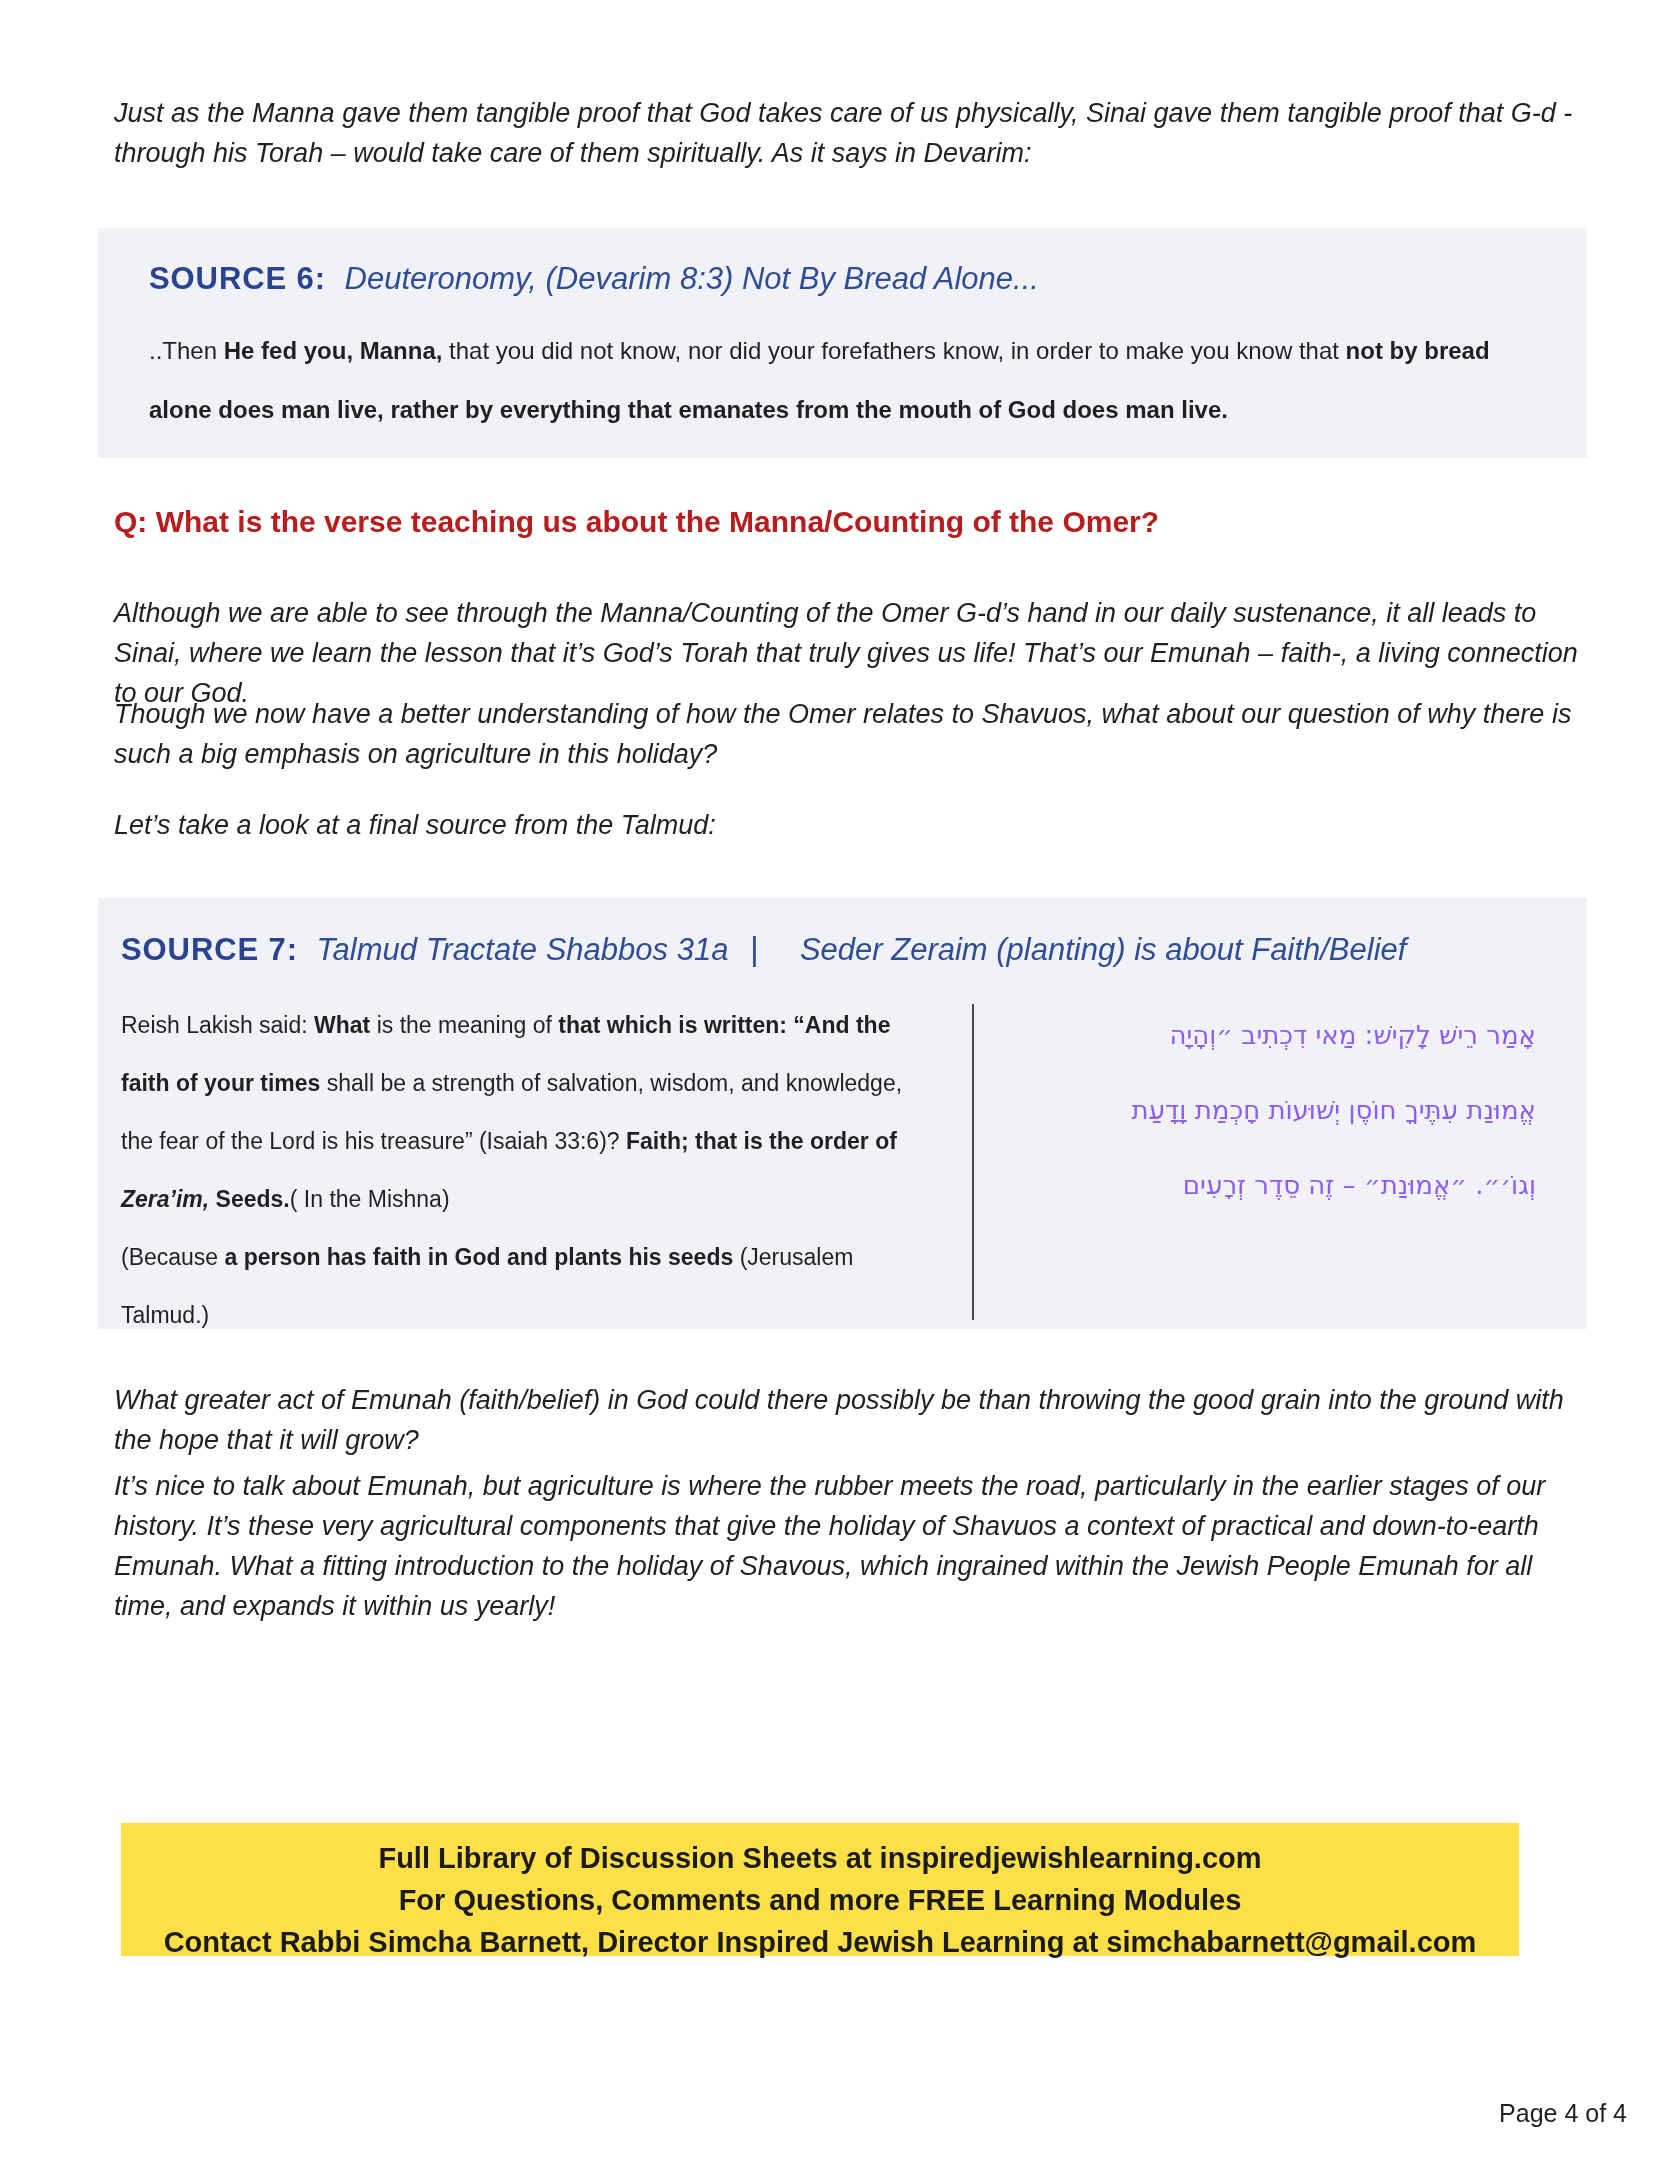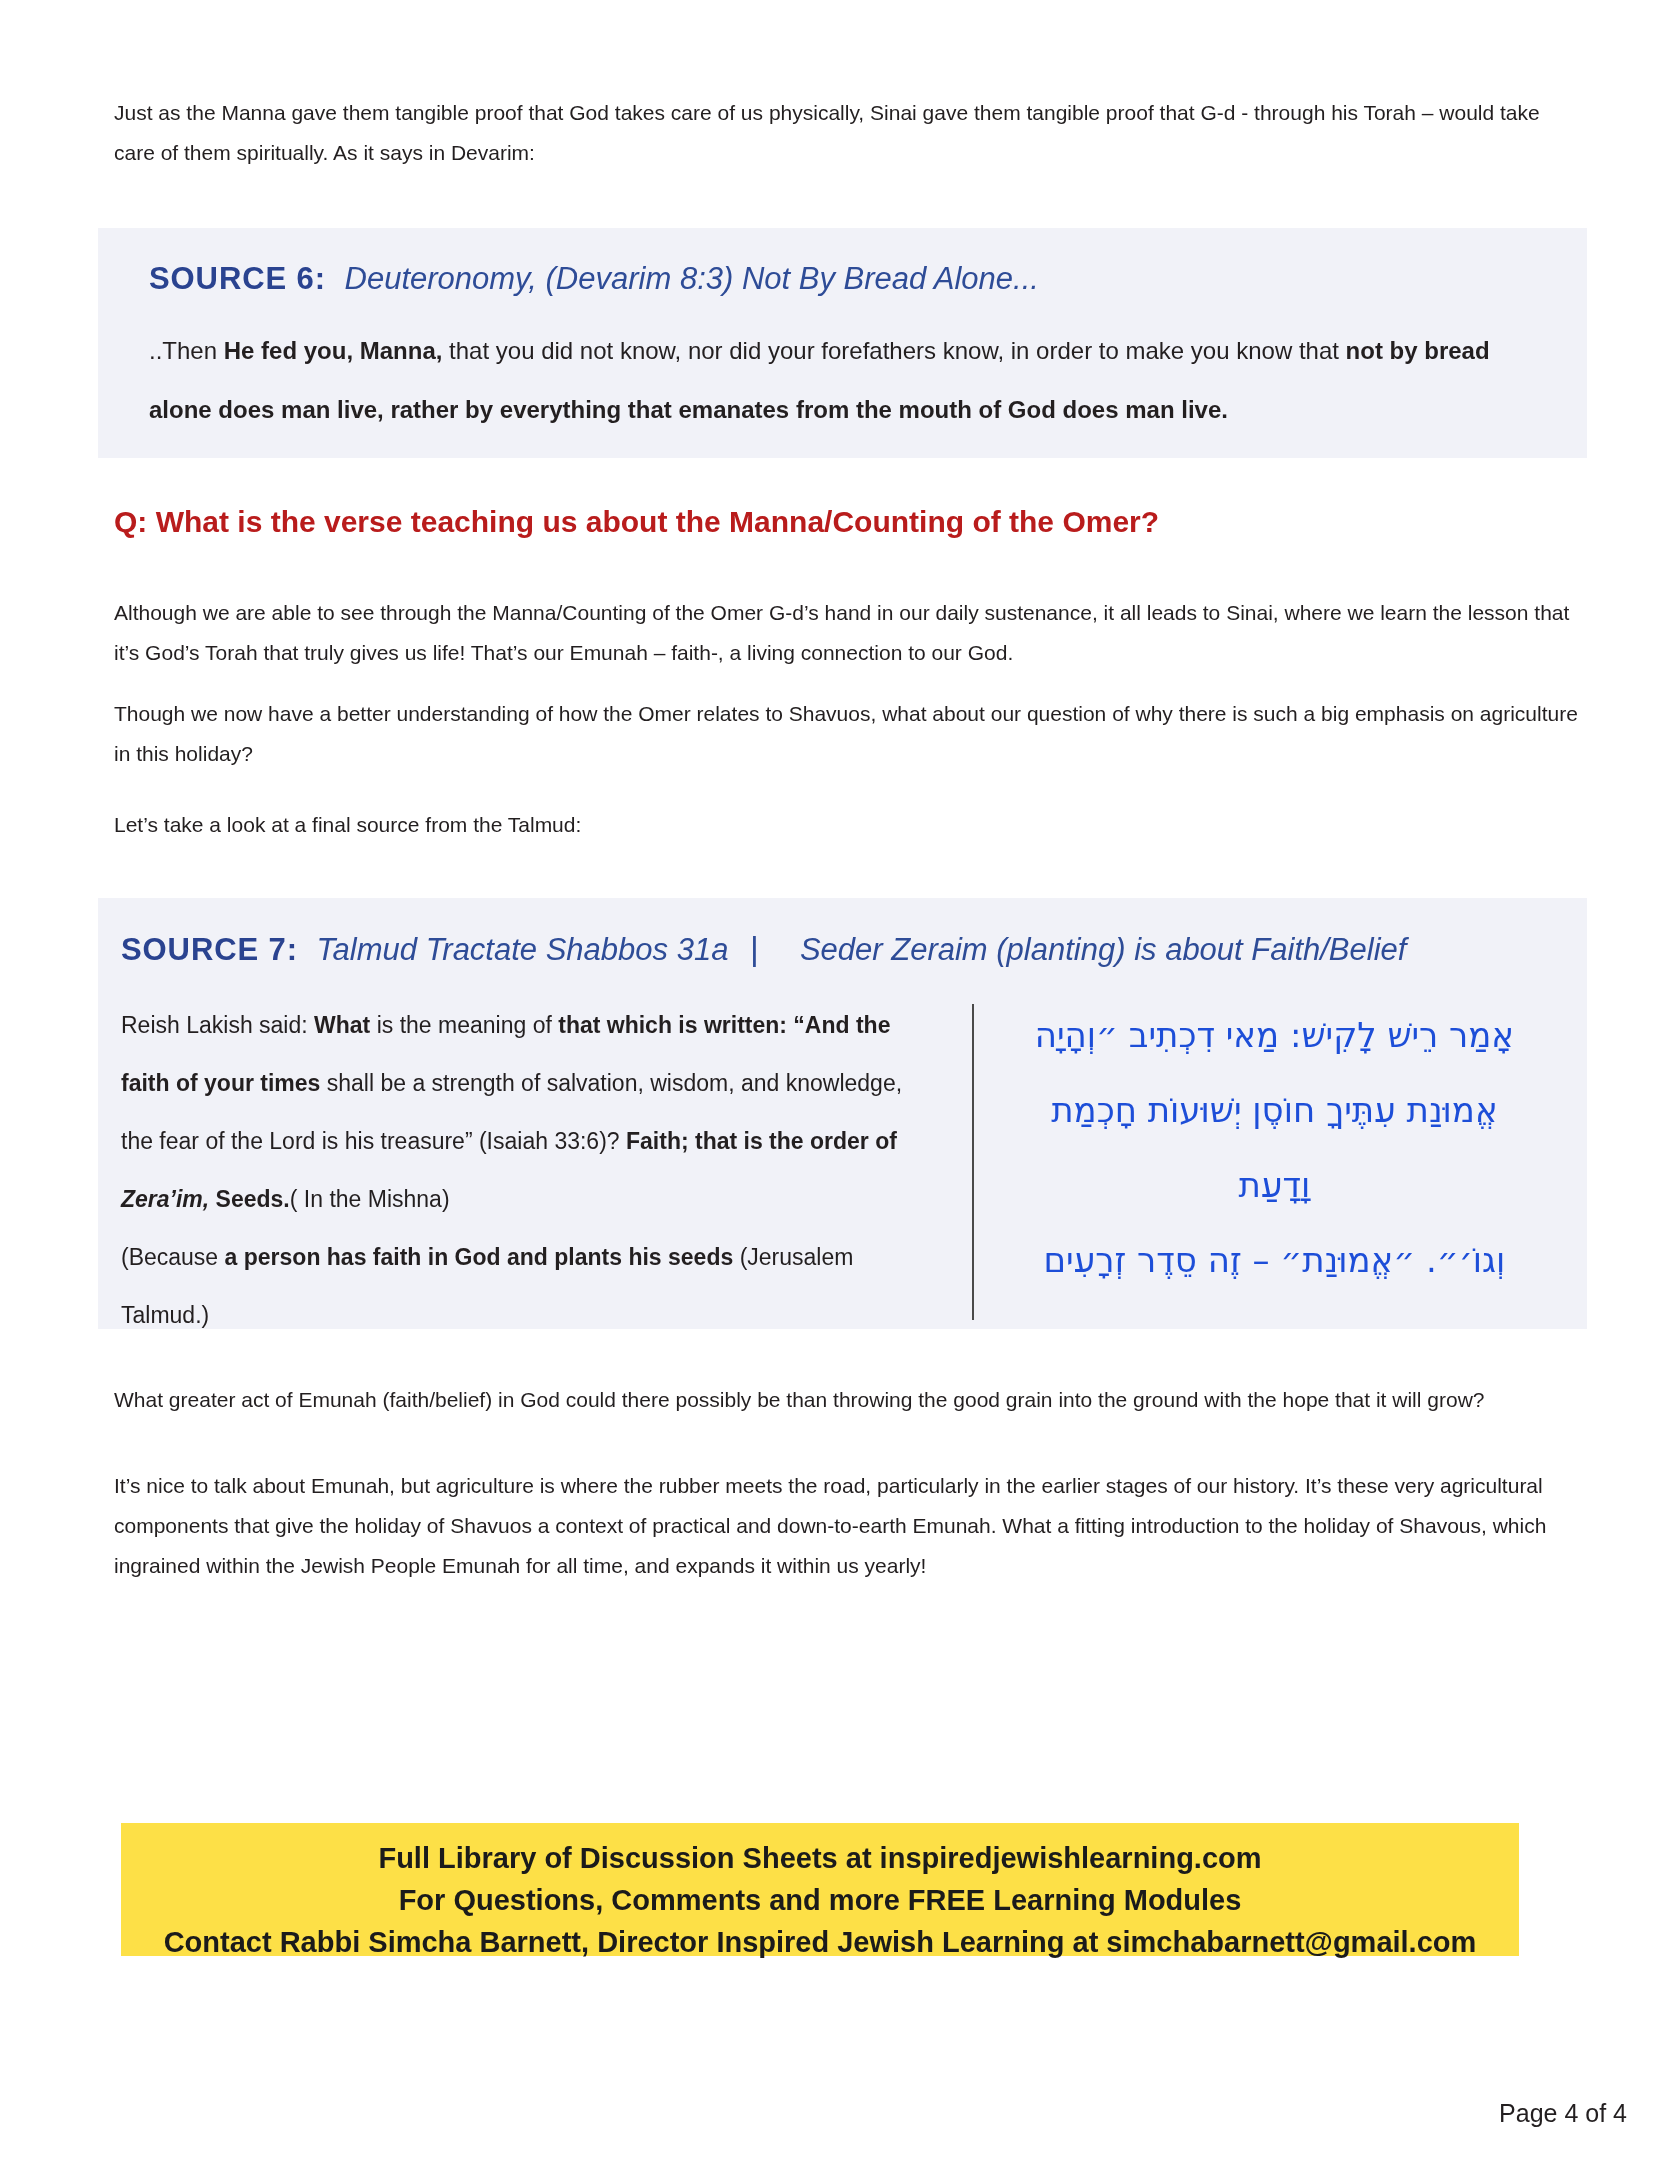--- a/index.html
+++ b/index.html
@@ -6,22 +6,23 @@
   .page{
     position:relative;
     width:1680px;height:2174px;
     background:#ffffff;
     font-family:"Liberation Sans", sans-serif;
     color:#231f20;
     overflow:hidden;
   }
   .body{
     position:absolute;left:114px;width:1465px;
-    font-size:21px;line-height:40px;
+    font-size:27px;line-height:40px;
     margin:0;
+    font-style:italic;
   }
   .question{
     position:absolute;left:114px;width:1465px;
     margin:0;
     font-size:30px;line-height:37px;font-weight:bold;
     color:#b91c1c;
   }
   .srcbox{
     position:absolute;left:98px;width:1489px;
     background:#f1f2f8;
@@ -44,24 +45,24 @@
     width:825px;flex:0 0 auto;
     font-size:23px;line-height:58px;
     color:#231f20;
   }
   .vdiv{
     flex:0 0 auto;width:1.9px;background:#4a4a4a;
     margin:7.5px 39px 24px 26px;
   }
   .heb{
     flex:1 1 auto;
-    direction:rtl;text-align:center;
+    direction:rtl;text-align:right;
     font-family:"DejaVu Sans", sans-serif;
-    font-size:34px;line-height:75px;
-    color:#1d4ed8;
+    font-size:26px;line-height:75px;
+    color:#8b5cf6;
     padding-top:1.9px;
   }
   .b{font-weight:bold;}
   .i{font-style:italic;}
   .contact{
     position:absolute;left:121px;top:1823px;width:1398px;height:133px;
     background:#fde047;
     box-sizing:border-box;
     padding-top:14px;
     text-align:center;

